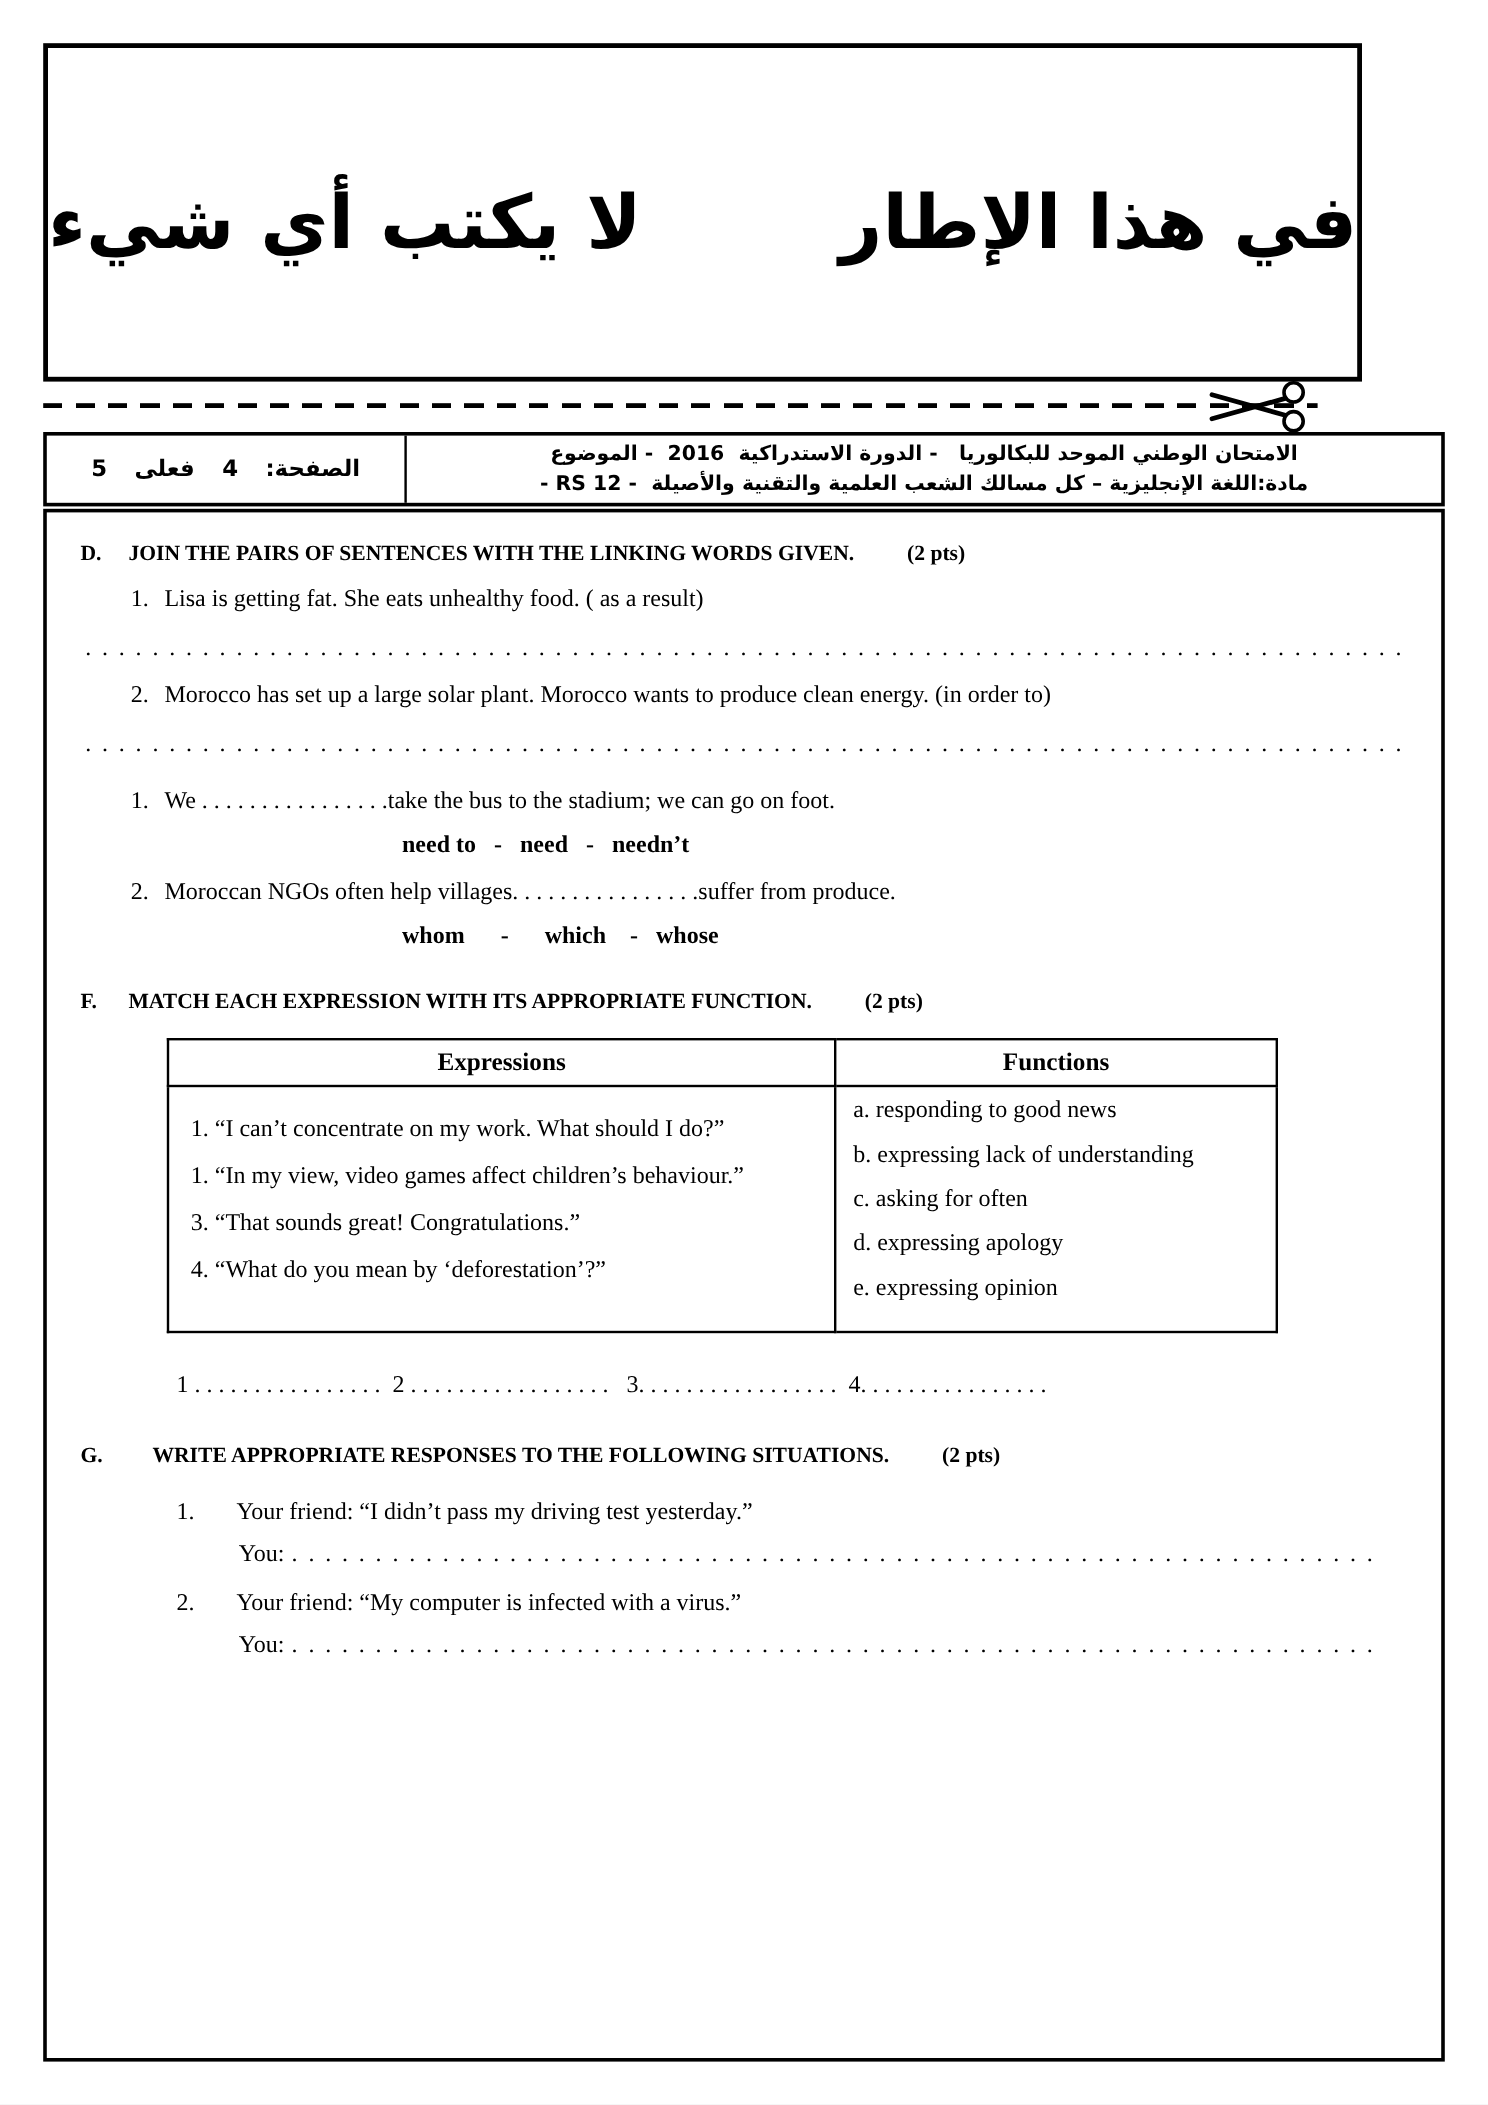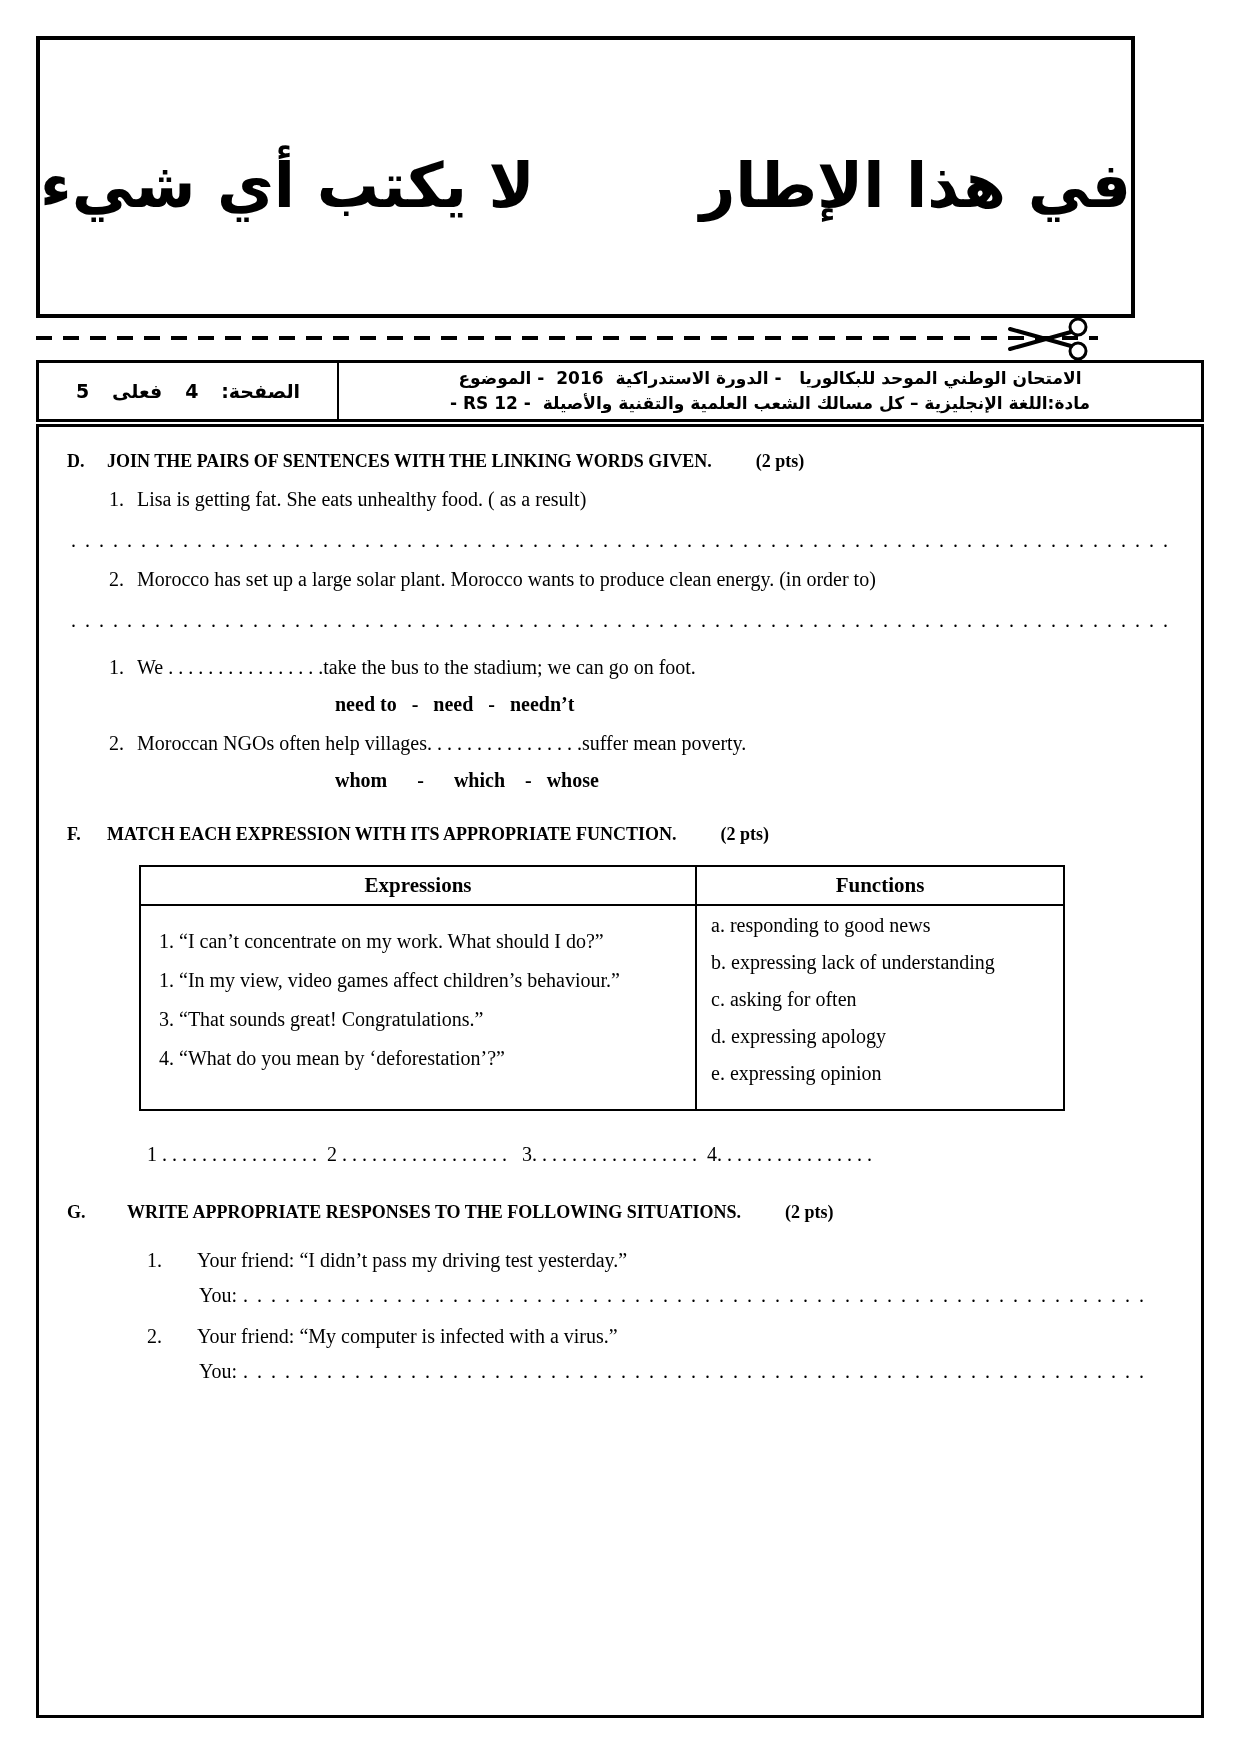--- a/index.html
+++ b/index.html
@@ -185,21 +185,21 @@
     <div class="q-row">
       <span class="q-num">2.</span><span>Morocco has set up a large solar plant. Morocco wants to produce clean energy.  (in order to)</span>
     </div>
     <div class="dot-line">. . . . . . . . . . . . . . . . . . . . . . . . . . . . . . . . . . . . . . . . . . . . . . . . . . . . . . . . . . . . . . . . . . . . . . . . . . . . . . . . . . . . . . . . . . . . . . . . . . . . . . . . . . . . . . . . . . . . . . . . . . . . . . . . . . </div>
 
     <div class="q-row" style="margin-top:24px;">
       <span class="q-num">1.</span><span>We . . . . . . . . . . . . . . . .take the bus to the stadium; we can go on foot.</span>
     </div>
     <div class="opt-row">need to   -   need   -   needn’t</div>
     <div class="q-row">
-      <span class="q-num">2.</span><span>Moroccan NGOs often help villages. . . . . . . . . . . . . . . .suffer mean poverty.</span>
+      <span class="q-num">2.</span><span>Moroccan NGOs often help villages. . . . . . . . . . . . . . . .suffer from produce.</span>
     </div>
     <div class="opt-row">whom      -      which    -   whose</div>
 
     <div class="sec-head mt-f">
       <span class="sec-label">F.</span><span>MATCH EACH EXPRESSION WITH ITS APPROPRIATE FUNCTION.</span><span class="sec-pts">(2 pts)</span>
     </div>
 
     <table class="match-table">
       <tbody>
           <tr>

